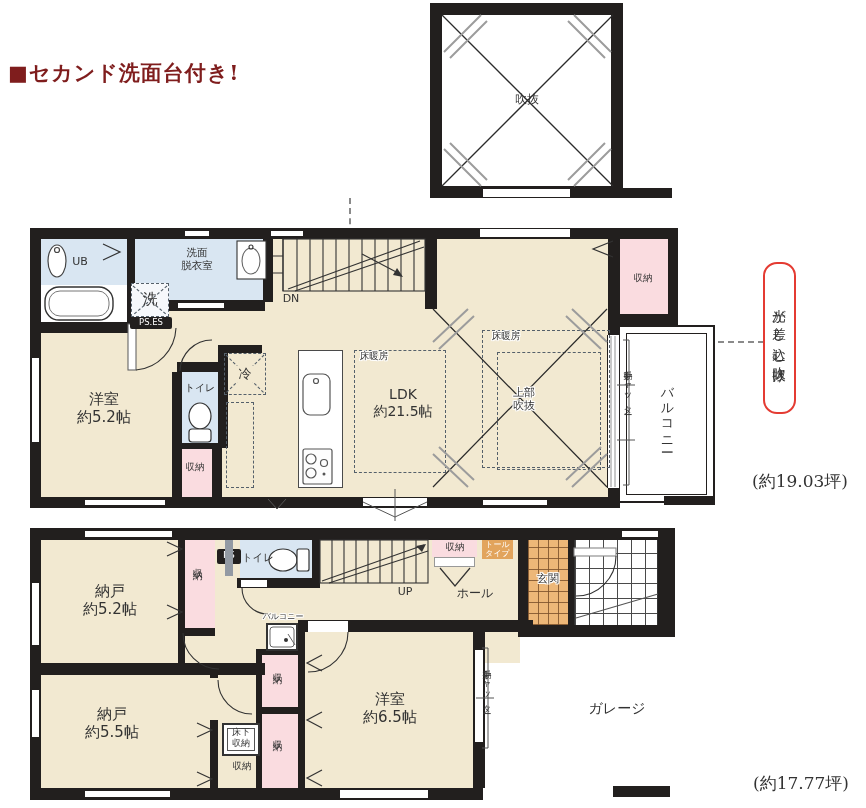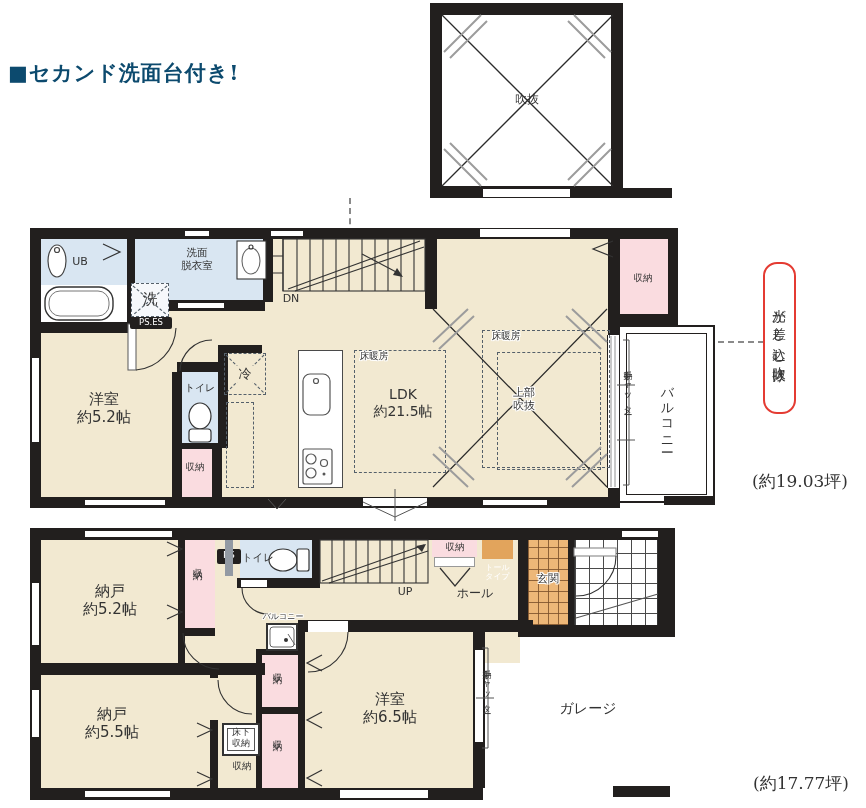--- a/index.html
+++ b/index.html
@@ -26,21 +26,21 @@
   .tileporch{background-color:#fff;border:1px solid #333;box-sizing:border-box;
     background-image:repeating-linear-gradient(0deg,#4a4a4a 0 1px,transparent 1px 15px),
                      repeating-linear-gradient(90deg,#4a4a4a 0 1px,transparent 1px 14px);}
   svg{position:absolute;left:0;top:0;pointer-events:none;}
 </style>
 </head>
 <body>
 
 <div id="stage">
 
-  <div class="lbl serif" style="left:8px;top:60px;font-size:21px;color:#0c4a6e;font-weight:600;letter-spacing:1px;text-align:left;">■セカンド洗面台付き!</div>
+  <div class="lbl serif" style="left:8px;top:60px;font-size:21px;color:#7f1d1d;font-weight:600;letter-spacing:1px;text-align:left;">■セカンド洗面台付き!</div>
 
   <div class="abs" style="left:430px;top:3px;width:193px;height:195px;border:12px solid #221f1e;box-sizing:border-box;background:#fff;"></div>
   <div class="winH" style="left:483px;top:188px;width:87px;height:10px;"></div>
   <div class="wall" style="left:570px;top:188px;width:102px;height:10px;"></div>
   <div class="lbl" style="left:497px;top:92px;width:60px;font-size:12px;">吹抜</div>
 
   <div class="leadV" style="left:349px;top:198px;height:147px;"></div>
   <div class="leadH" style="left:351px;top:326px;width:128px;"></div>
   <div class="dot" style="left:346px;top:342px;"></div>
   <div class="dot" style="left:476px;top:323px;"></div>
@@ -299,29 +299,29 @@
   <div class="lbl serif" style="left:752px;top:471px;width:120px;font-size:17px;text-align:left;">(約19.03坪)</div>
 
   <div class="lbl" style="left:66px;top:582px;width:88px;font-size:15px;">納戸
 約5.2帖</div>
   <div class="lbl vtext" style="left:191px;top:560px;font-size:10px;">収納</div>
   <div class="lbl" style="left:240px;top:551px;width:36px;font-size:10.5px;">トイレ</div>
   <div class="lbl halo" style="left:238px;top:612px;width:90px;font-size:8px;">バルコニー</div>
   <div class="lbl" style="left:390px;top:585px;width:30px;font-size:11px;">UP</div>
   <div class="lbl" style="left:450px;top:586px;width:50px;font-size:12px;">ホール</div>
   <div class="lbl" style="left:438px;top:541px;width:34px;font-size:9.5px;">収納</div>
-  <div class="lbl" style="left:482px;top:563px;width:31px;font-size:8px;color:#fff;line-height:1.15;">トール
+  <div class="lbl" style="left:482px;top:540px;width:31px;font-size:8px;color:#fff;line-height:1.15;">トール
 タイプ</div>
   <div class="lbl halo" style="left:532px;top:572px;width:32px;font-size:11px;">玄関</div>
   <div class="lbl" style="left:68px;top:705px;width:88px;font-size:15px;">納戸
 約5.5帖</div>
   <div class="lbl" style="left:224px;top:727px;width:34px;font-size:9px;">床下
 収納</div>
   <div class="lbl" style="left:226px;top:760px;width:32px;font-size:9.5px;">収納</div>
   <div class="lbl vtext" style="left:272px;top:665px;font-size:9.5px;">収納</div>
   <div class="lbl vtext" style="left:272px;top:732px;font-size:9.5px;">収納</div>
   <div class="lbl" style="left:345px;top:690px;width:90px;font-size:15px;">洋室
 約6.5帖</div>
   <div class="lbl vtext" style="left:481px;top:662px;font-size:9px;letter-spacing:1px;">手動シャッター</div>
-  <div class="lbl" style="left:548px;top:700px;width:80px;font-size:14px;">ガレージ</div>
+  <div class="lbl" style="left:577px;top:700px;width:80px;font-size:14px;">ガレージ</div>
   <div class="lbl serif" style="left:753px;top:773px;width:120px;font-size:17px;text-align:left;">(約17.77坪)</div>
 
 </div>
 
 </body></html>

